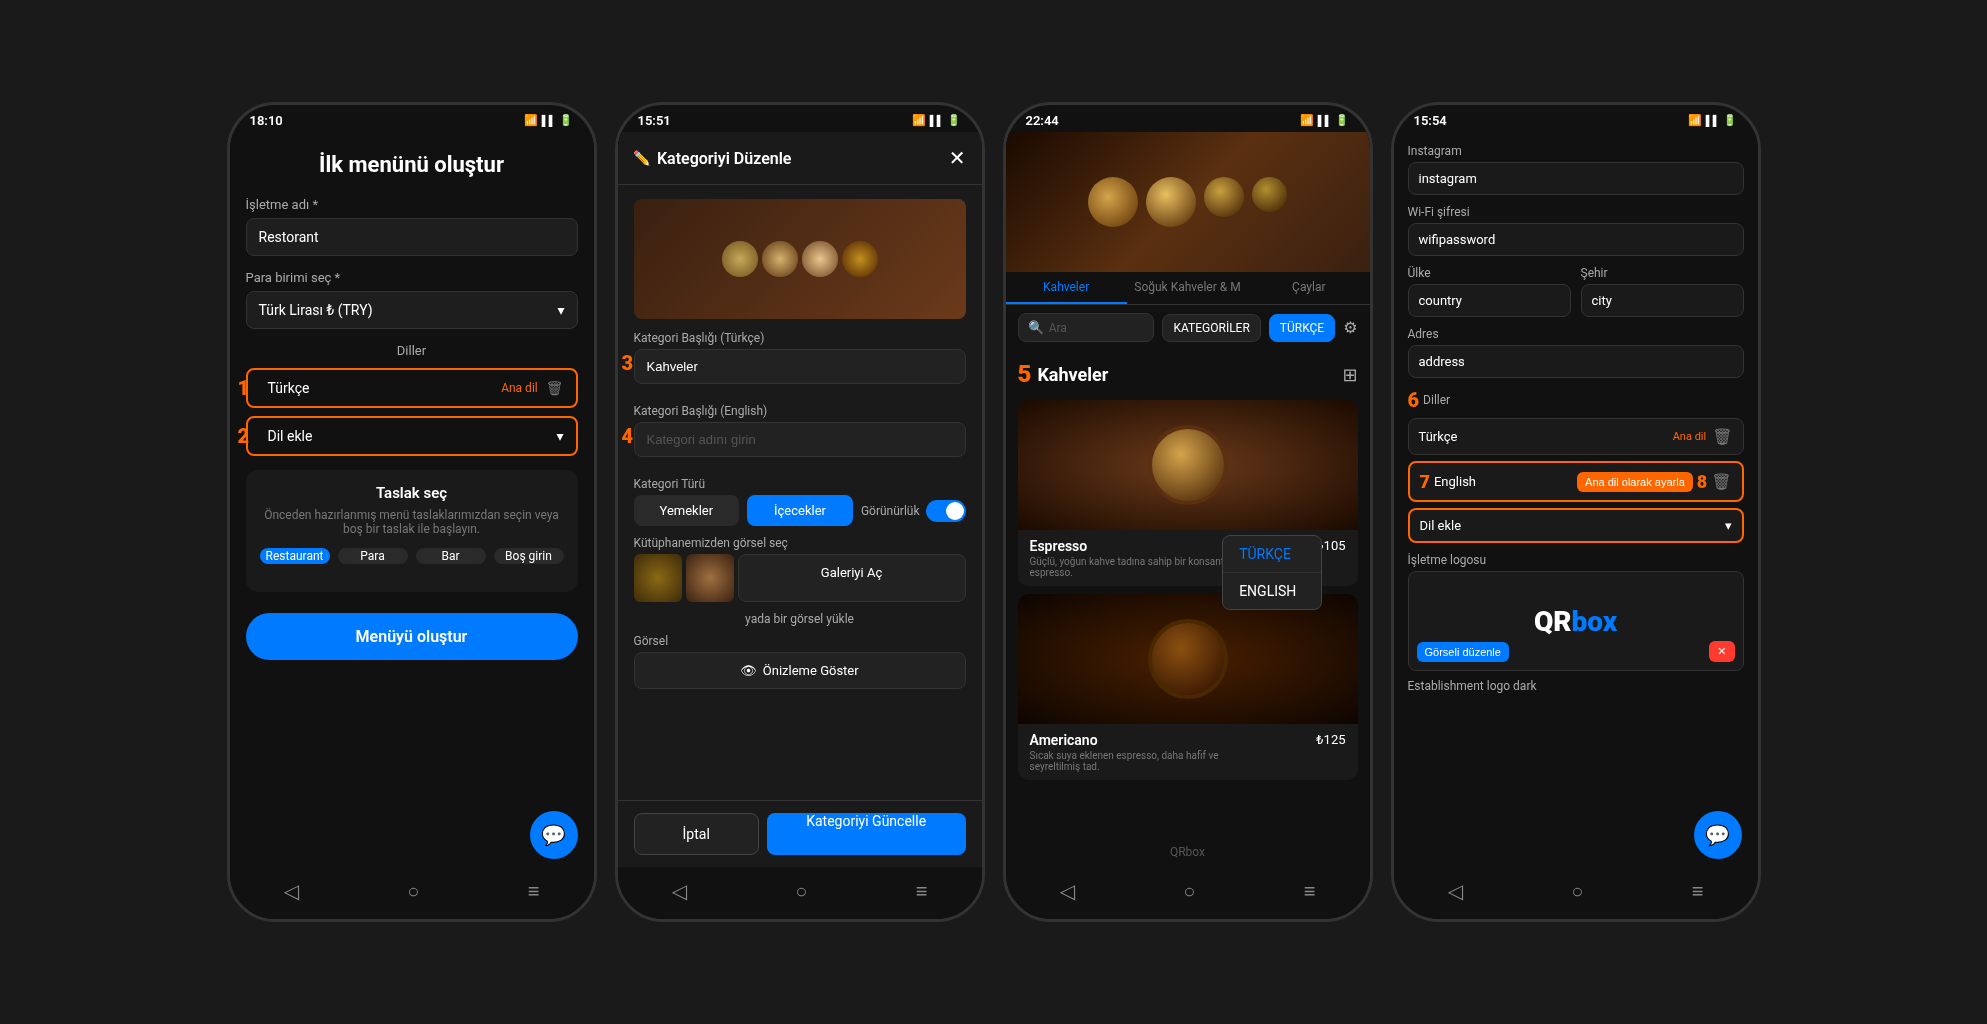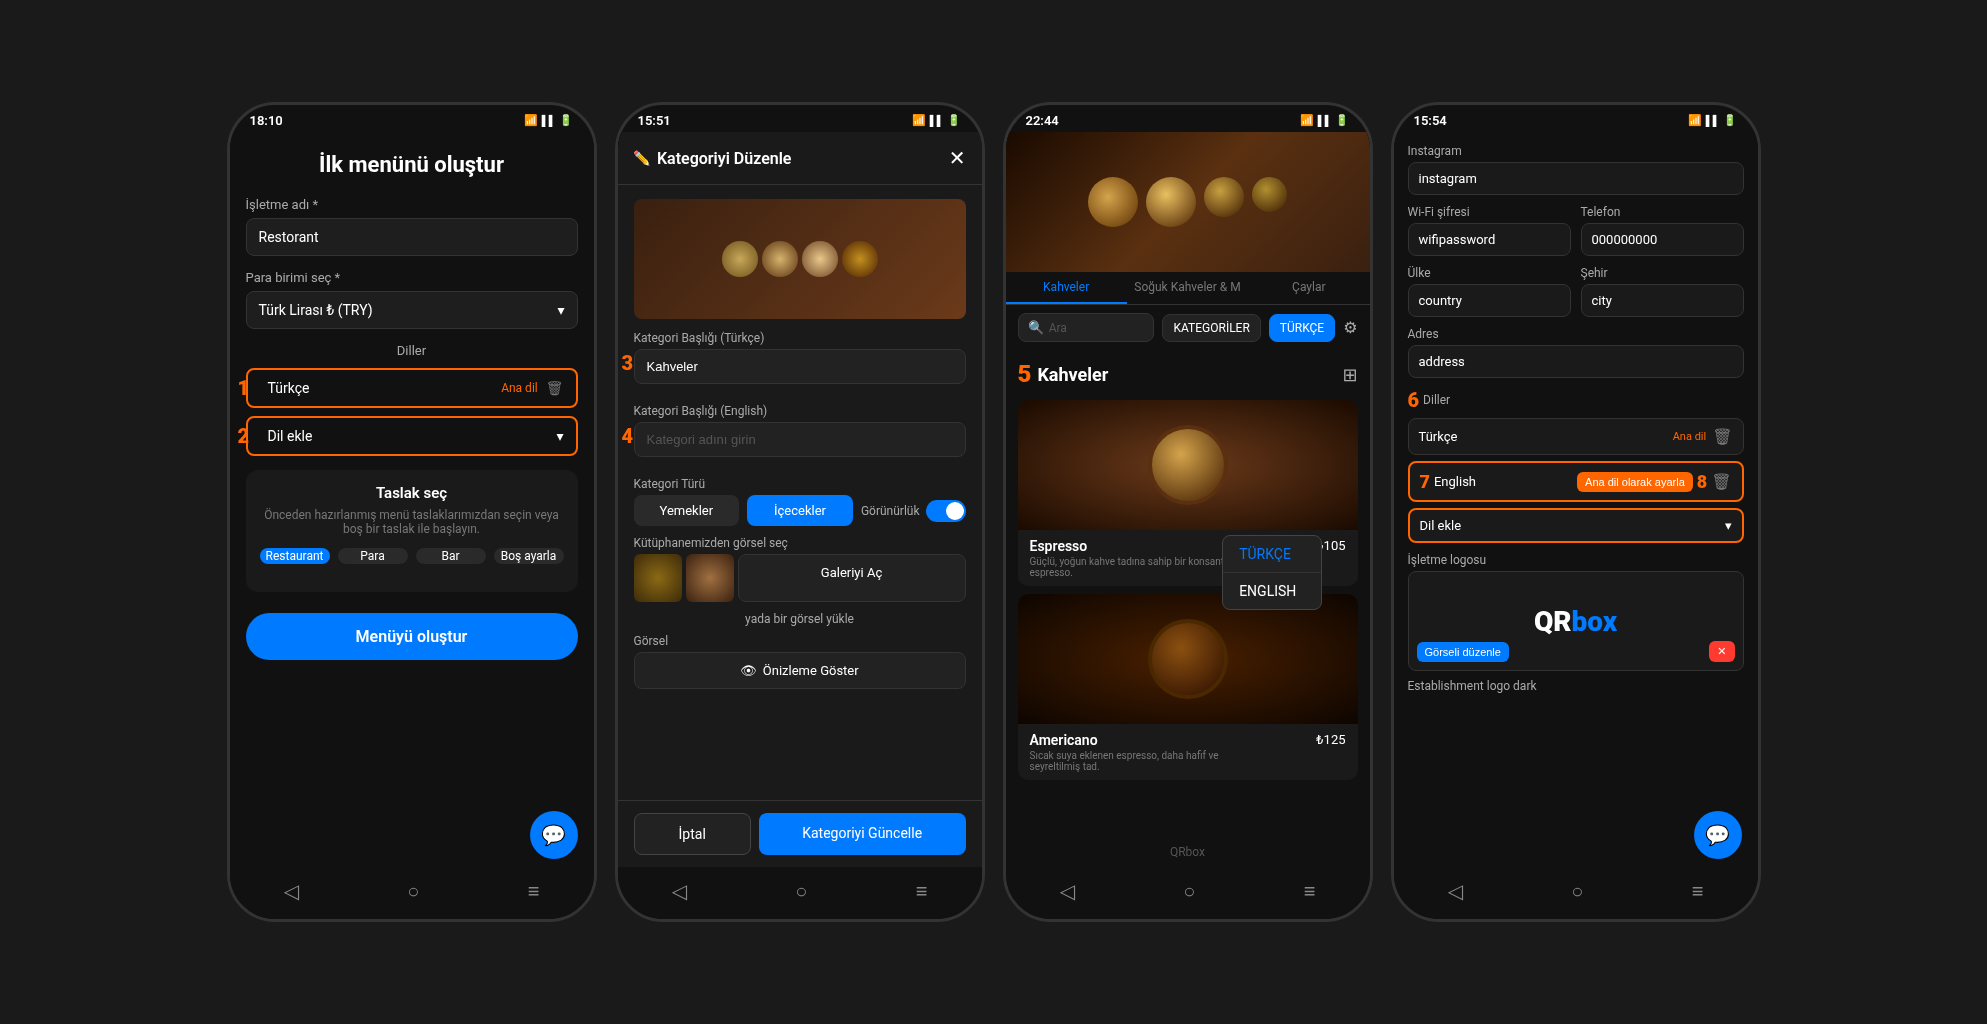--- a/index.html
+++ b/index.html
@@ -430,21 +430,20 @@
       font-size: 14px;
       text-align: center;
     }
 
     .confirm-btn {
       flex: 2;
       background: #007aff;
       border: none;
       border-radius: 8px;
       color: #fff;
-      padding: 12px;
       font-size: 14px;
       text-align: center;
     }
 
     
     .p3-body {
       flex: 1;
       display: flex;
       flex-direction: column;
       overflow: hidden;
@@ -805,21 +804,21 @@
         </div>
       </div>
 
       <div class="template-section">
         <div class="template-title">Taslak seç</div>
         <div class="template-sub">Önceden hazırlanmış menü taslaklarımızdan seçin veya boş bir taslak ile başlayın.</div>
         <div class="template-buttons">
           <div class="tmpl-btn active">Restaurant</div>
           <div class="tmpl-btn">Para</div>
           <div class="tmpl-btn">Bar</div>
-          <div class="tmpl-btn">Boş ayarla</div>
+          <div class="tmpl-btn">Boş girin</div>
         </div>
       </div>
 
       <div class="create-btn">Menüyü oluştur</div>
     </div>
   </div>
   <div class="nav-bar">
     <span class="nav-icon">◁</span>
     <span class="nav-icon">○</span>
     <span class="nav-icon">≡</span>
@@ -1033,26 +1032,20 @@
         <span>instagram</span>
       </div>
 
       <div class="p4-row">
         <div class="p4-col">
           <div class="p4-label">Wi-Fi şifresi</div>
           <div class="p4-input">
             <span>wifipassword</span>
           </div>
         </div>
-        <div class="p4-col">
-          <div class="p4-label">Telefon</div>
-          <div class="p4-input">
-            <span>000000000</span>
-          </div>
-        </div>
       </div>
 
       <div class="p4-row">
         <div class="p4-col">
           <div class="p4-label">Ülke</div>
           <div class="p4-input">
             <span>country</span>
           </div>
         </div>
         <div class="p4-col">

